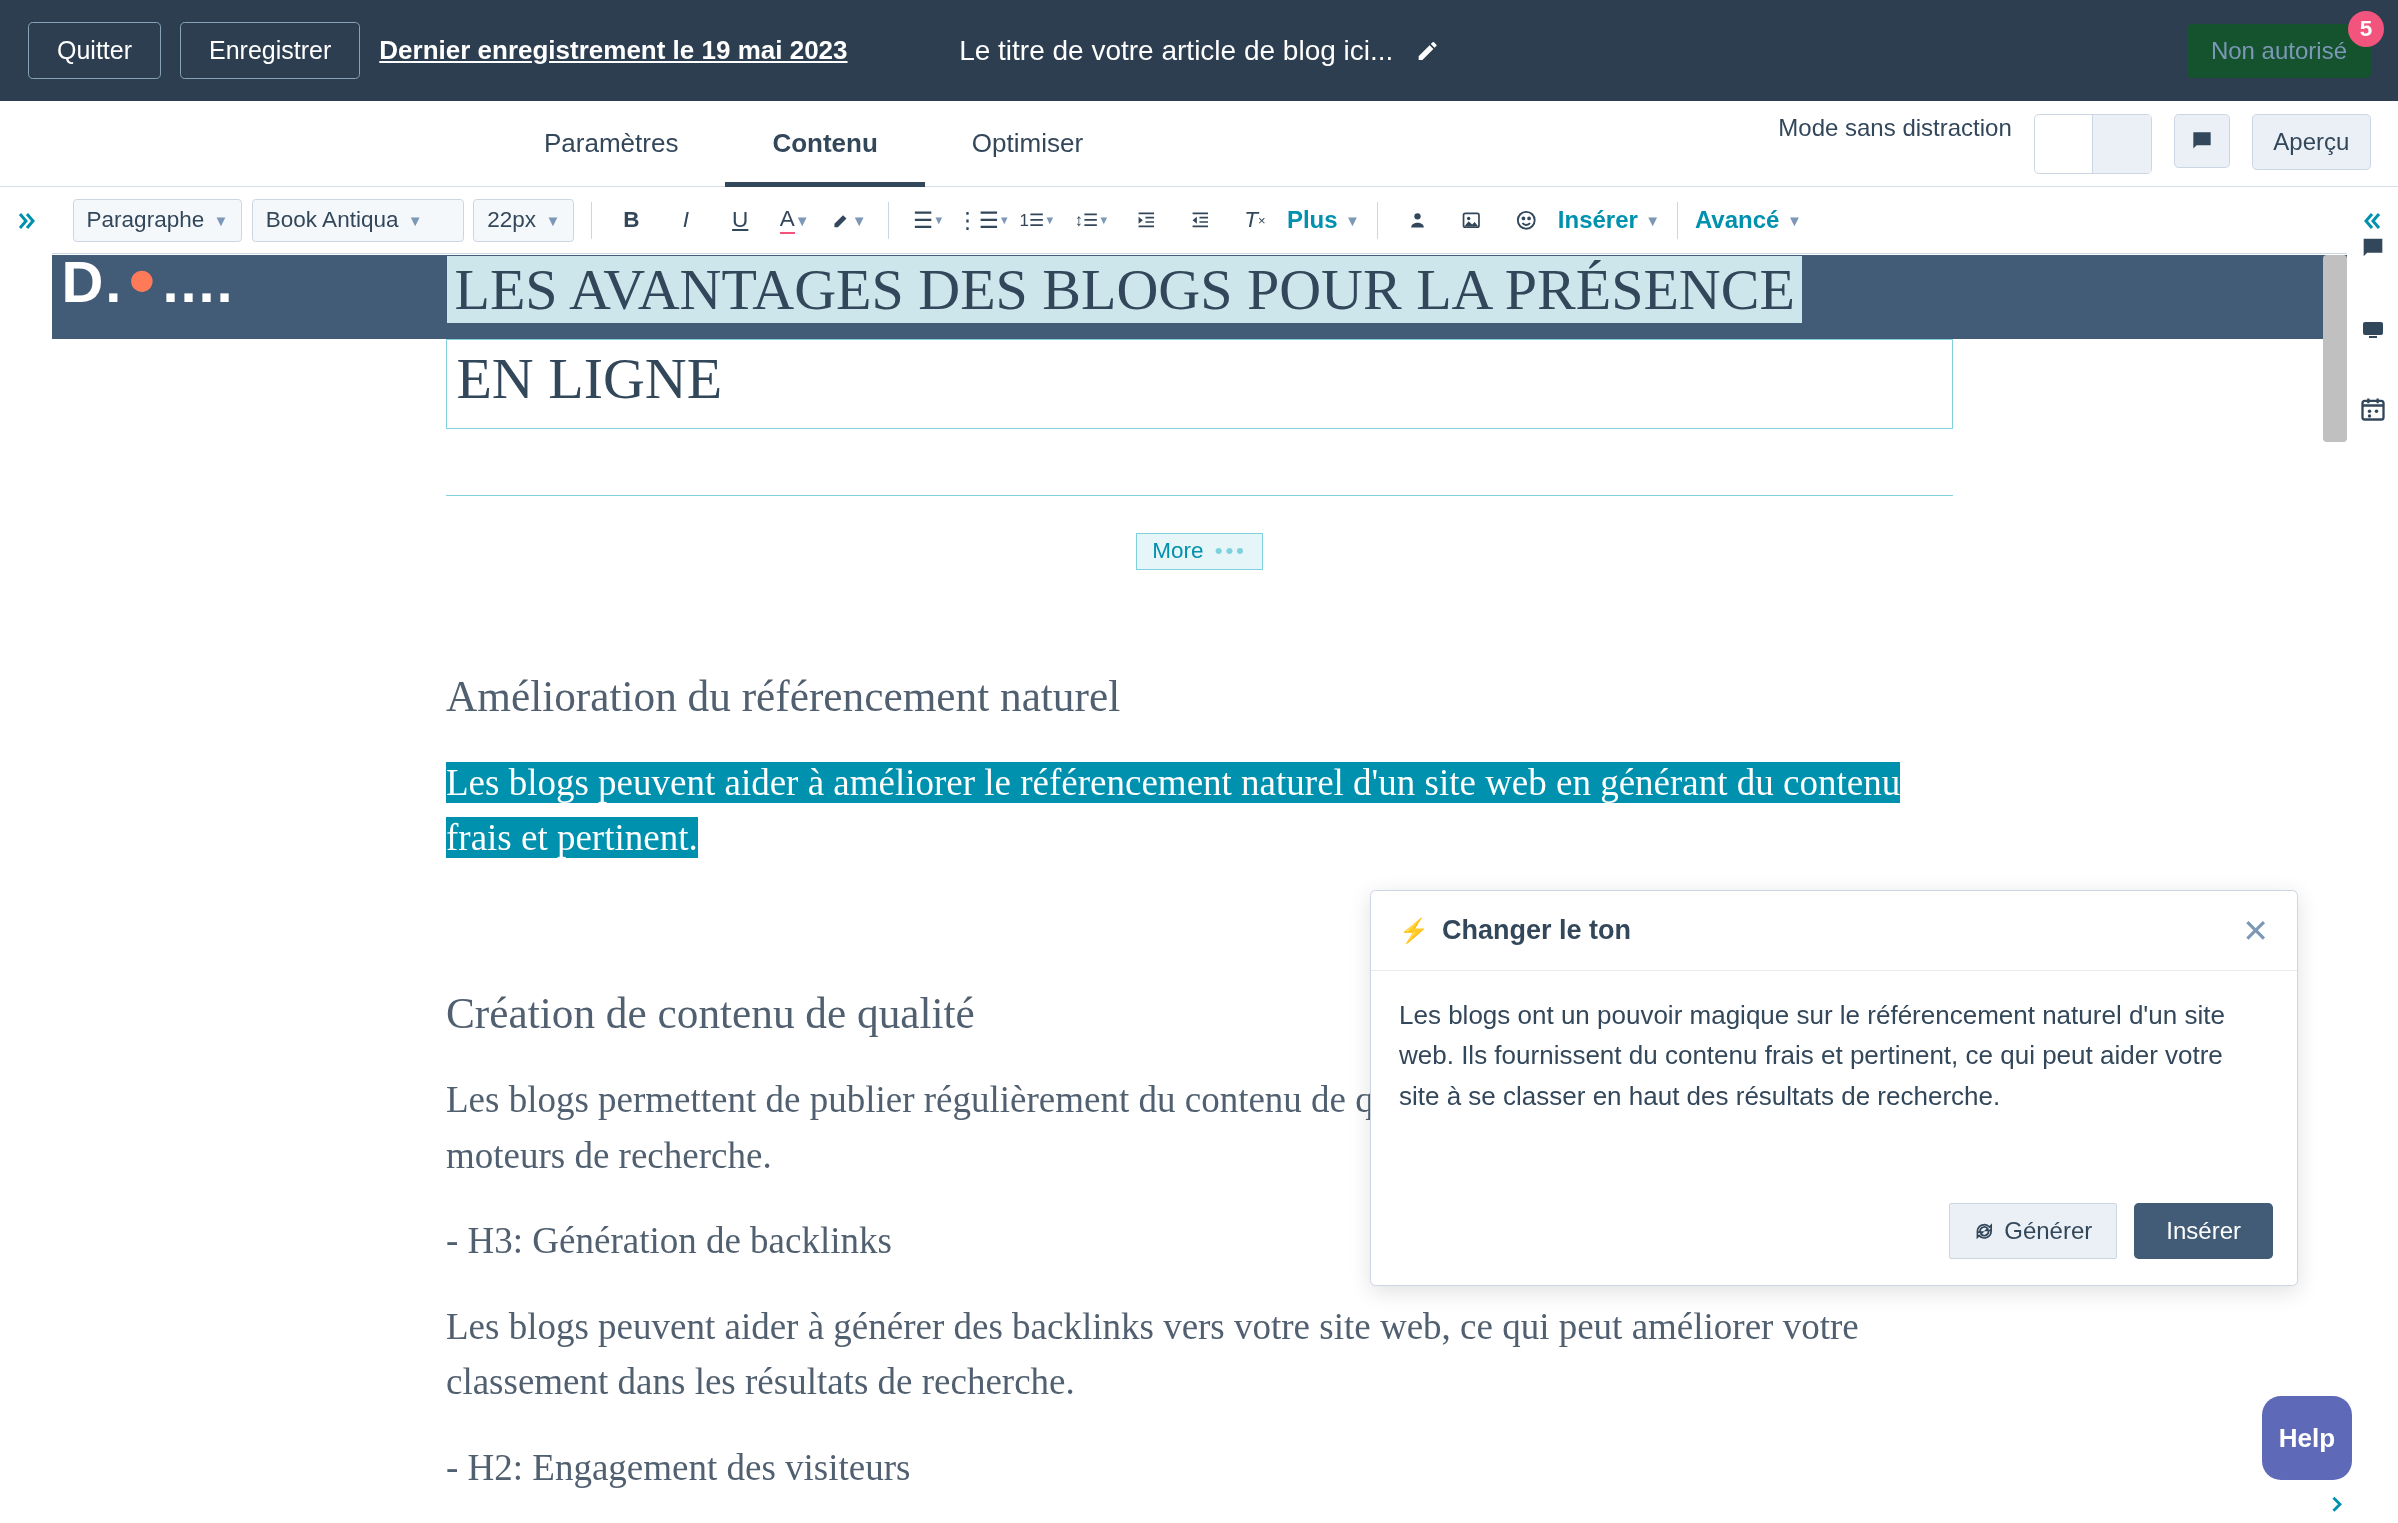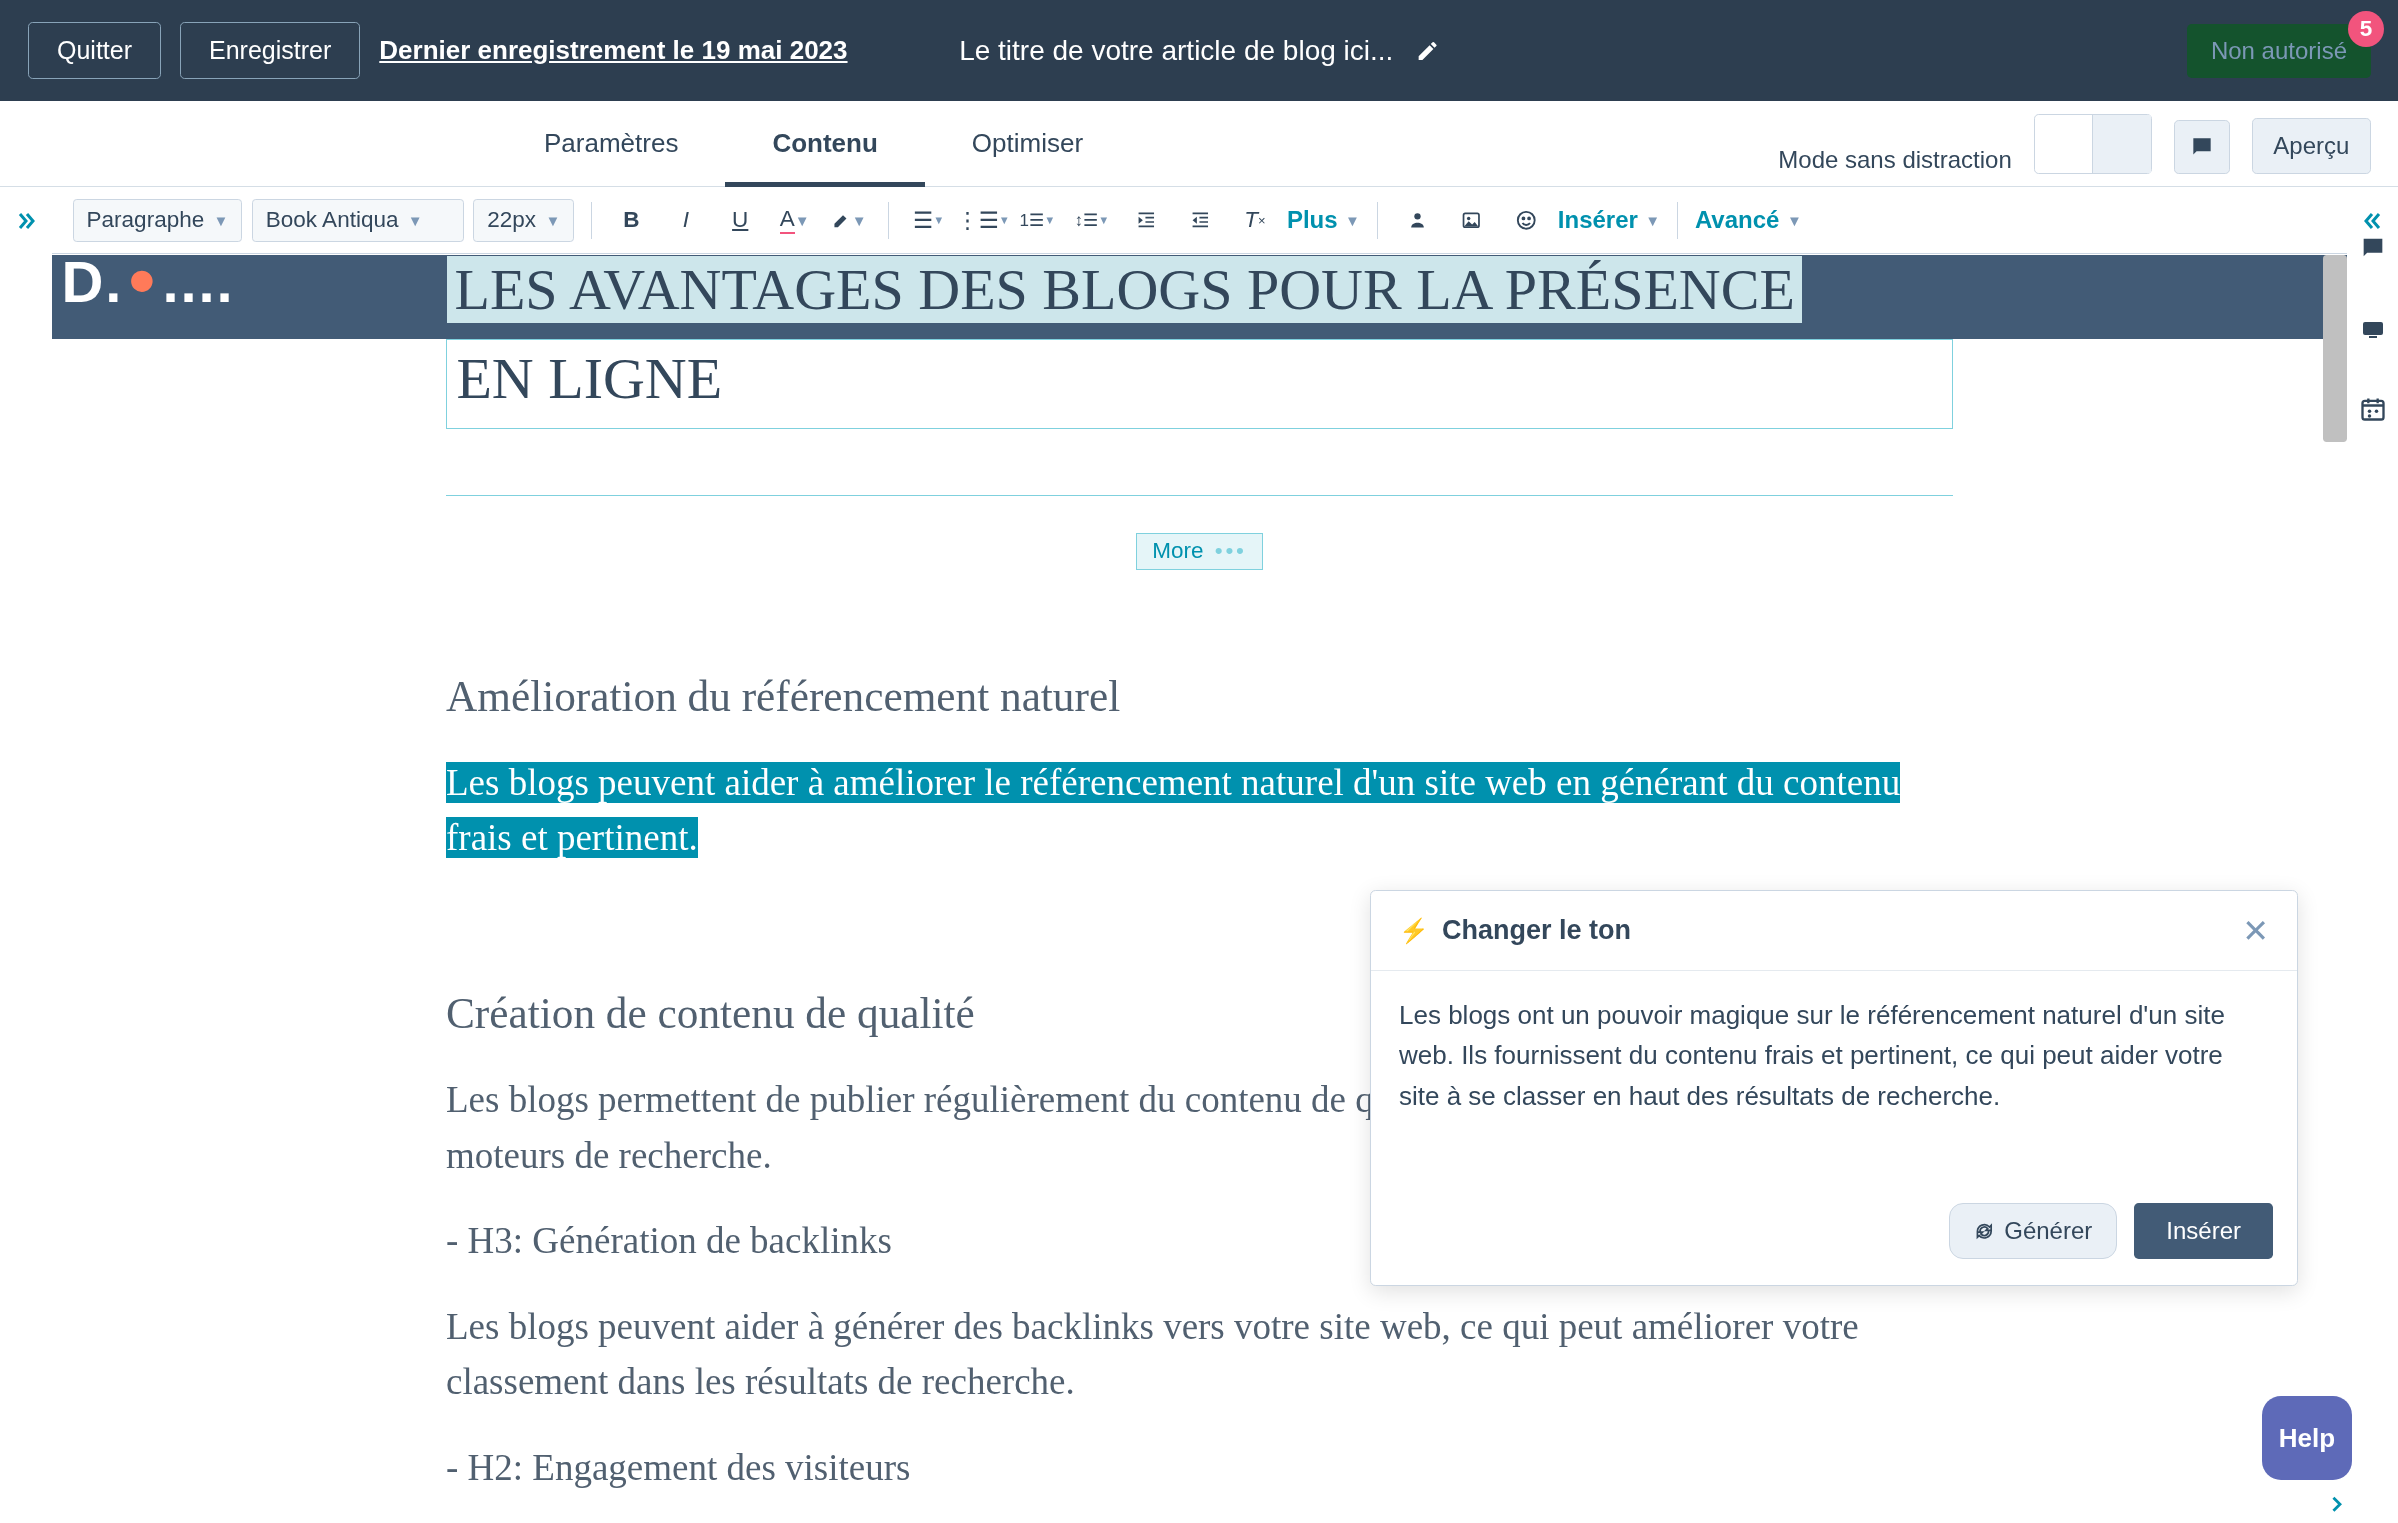--- a/index.html
+++ b/index.html
@@ -14,21 +14,21 @@
 .pencil-icon { width: 24px; height: 24px; fill: #fff; }
 .publish-wrap { position: absolute; right: 28px; display: flex; align-items: center; }
 .publish-btn { background: #14532d; color: #7c98b6; border: none; padding: 13px 24px; font-size: 24px; border-radius: 4.7px; }
 .badge-count { position: absolute; top: -13px; right: -13px; background: #f2547d; color: #fff; width: 36px; height: 36px; border-radius: 50%; display: flex; align-items: center; justify-content: center; font-size: 22.5px; font-weight: 600; }
 
 
 .tabs-row { height: 86px; border-bottom: 0.9px solid #d5dee6; display: flex; align-items: center; padding: 0 497px; position: relative; }
 .tab { font-size: 26px; color: #33475b; padding: 0 47px; height: 100%; display: flex; align-items: center; cursor: pointer; position: relative; }
 .tab.active { font-weight: 600; }
 .tab.active::after { content: ""; position: absolute; bottom: -0.9px; left: 0; right: 0; height: 4.7px; background: #33475b; }
-.right-controls { position: absolute; right: 28px; display: flex; align-items: flex-end; gap: 22px; margin-left: 13px; }
+.right-controls { position: absolute; right: 28px; display: flex; align-items: flex-start; gap: 22px; margin-left: 13px; }
 .dist-label { font-size: 24px; color: #33475b; }
 .toggle { width: 118px; height: 60px; border: 0.9px solid #cbd6e2; border-radius: 4.7px; display: flex; }
 .toggle-half { flex: 1; }
 .toggle-off { background: #eaf0f6; border-left: 0.9px solid #cbd6e2; }
 .icon-btn { width: 56px; height: 54px; background: #eaf0f6; border: 0.9px solid #cbd6e2; border-radius: 4.7px; display: flex; align-items: center; justify-content: center; cursor: pointer; }
 .preview-btn { background: #eaf0f6; border: 0.9px solid #cbd6e2; color: #33475b; padding: 13px 20.6px; font-size: 24px; border-radius: 4.7px; cursor: pointer; }
 
 
 .toolbar-wrap { display: flex; position: relative; align-items: center; }
 .toolbar { flex: 1; height: 67px; border-bottom: 0.9px solid #cbd6e2; display: flex; align-items: center; padding: 0 20.6px; gap: 9.4px; margin-left: 52px; margin-right: 52px; }
@@ -64,21 +64,21 @@
 .hl { background: #0091ae; color: #fff; }
 
 
 .popover { position: absolute; right: 101px; top: 890px; width: 928px; background: #fff; border: 0.9px solid #cbd6e2; box-shadow: 0 5.6px 22.5px rgba(0,0,0,0.12); border-radius: 5.6px; z-index: 10; }
 .pop-head { display: flex; align-items: center; justify-content: space-between; padding: 20.6px 28px; border-bottom: 0.9px solid #e5eaef; }
 .pop-title { font-size: 27px; color: #33475b; font-weight: 600; display: flex; align-items: center; gap: 13px; }
 .bolt { font-size: 24px; }
 .close-x { font-size: 32px; color: #7c98b6; cursor: pointer; background: none; border: none; }
 .pop-body { padding: 24px 28px 9.4px; font-size: 26px; color: #33475b; line-height: 1.55; min-height: 215px; }
 .pop-foot { display: flex; justify-content: flex-end; gap: 17px; padding: 17px 24px 26px; }
-.btn-light { background: #eaf0f6; border: 0.9px solid #cbd6e2; color: #33475b; padding: 13px 24px; font-size: 24px; border-radius: 14px; cursor: pointer; display: flex; align-items: center; gap: 9.4px; }
+.btn-light { background: #eaf0f6; border: 0.9px solid #cbd6e2; color: #33475b; padding: 13px 24px; font-size: 24px; border-radius: 2px; cursor: pointer; display: flex; align-items: center; gap: 9.4px; }
 .btn-dark { background: #425b76; color: #fff; border: none; padding: 13px 32px; font-size: 24px; border-radius: 4.7px; cursor: pointer; }
 
 
 .help-pill { position: absolute; right: 47px; bottom: 43px; background: #5e6ab8; color: #fff; padding: 0; width: 90px; height: 84px; border-radius: 19px; display: flex; align-items: center; justify-content: center; font-size: 26px; font-weight: 600; cursor: pointer; }
 .help-caret { position: absolute; right: 37px; bottom: 0; width: 52px; height: 37px; display: flex; align-items: center; justify-content: center; color: #0091ae; cursor: pointer; }
 
 svg.smallicon { width: 26px; height: 26px; }
 </style>
 </head>
 <body>

